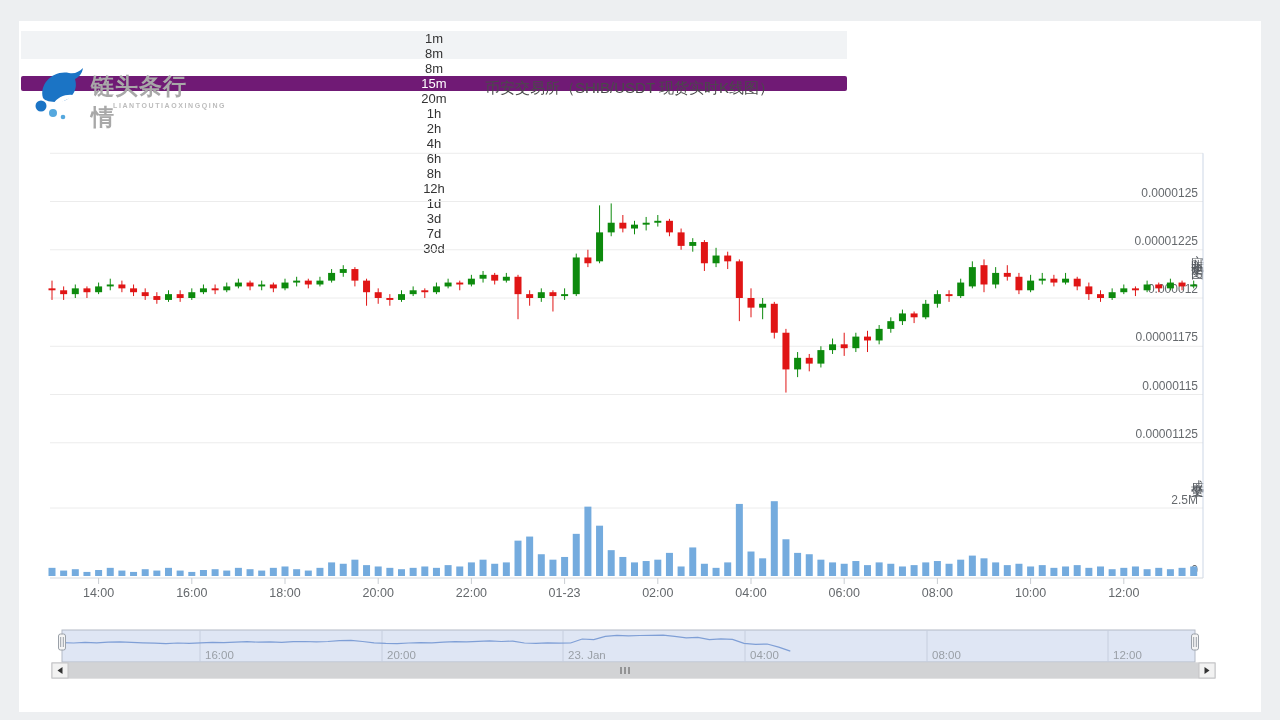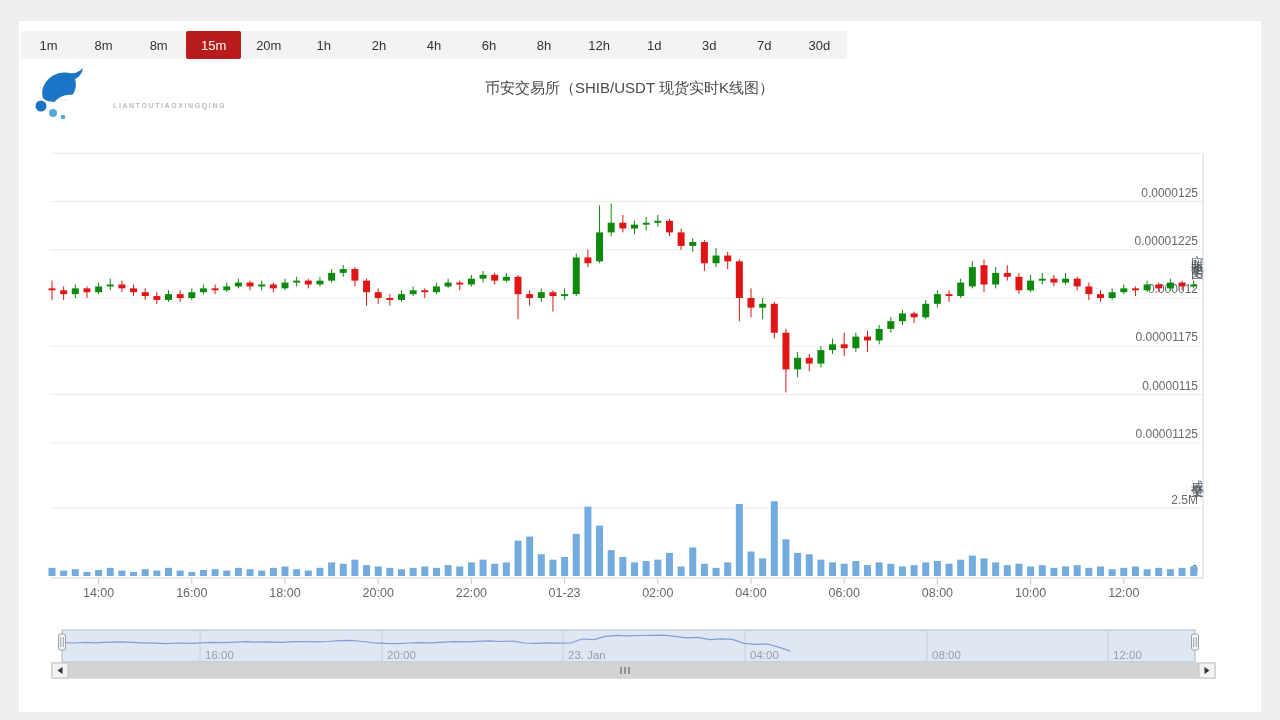--- a/index.html
+++ b/index.html
@@ -1,21 +1,21 @@
 <!DOCTYPE html>
 <html><head>
 <meta charset="utf-8">
 <style>
   * { margin:0; padding:0; box-sizing:border-box; }
   html,body { width:1280px; height:720px; overflow:hidden; }
   body { font-family:"Liberation Sans","DejaVu Sans",sans-serif; background:#edeff1; position:relative; }
   #card { position:absolute; left:19px; top:21px; width:1242px; height:691px; background:#ffffff; }
 
   
-  #tfbar { position:absolute; left:21px; top:31px; width:826px; height:28px; background:#f1f3f5; display:flex; align-items:stretch; }
+  #tfbar { position:absolute; left:21px; top:31px; width:826px; height:28px; background:#f1f3f5; display:flex; align-items:stretch;flex-direction:column; }
   .tf-item { flex:1; display:flex; align-items:center; justify-content:center; font-size:13px; color:#333333; cursor:pointer; border-radius:2px; }
   .tf-item.selected { color:#ffffff; }
 
   
   #logo { position:absolute; left:29px; top:64px; width:180px; height:58px; cursor:pointer; }
   #logo-text { position:absolute; left:62px; top:7px; font-size:23px; font-weight:bold; color:#a8a8a8; letter-spacing:1px; }
   #logo-sub { position:absolute; left:84px; top:38px; font-size:7px; color:#bcbcbc; letter-spacing:1.6px; font-weight:bold; }
 
   
   #title { position:absolute; left:0px; top:79px; width:1220px; text-align:center; font-size:15px; color:#4a4a4a;padding-left:39px; }
@@ -30,21 +30,21 @@
 </style>
 </head>
 <body>
 
 <div id="card"></div>
 
 <div id="tfbar" style="background: rgb(241, 243, 245);">
     <div class="tf-item">1m</div>
     <div class="tf-item">8m</div>
     <div class="tf-item">8m</div>
-    <div class="tf-item selected" style="background: #b91c1c;">15m</div>
+    <div class="tf-item selected" style="background: #701a75;">15m</div>
     <div class="tf-item">20m</div>
     <div class="tf-item">1h</div>
     <div class="tf-item">2h</div>
     <div class="tf-item">4h</div>
     <div class="tf-item">6h</div>
     <div class="tf-item">8h</div>
     <div class="tf-item">12h</div>
     <div class="tf-item">1d</div>
     <div class="tf-item">3d</div>
     <div class="tf-item">7d</div>
@@ -59,20 +59,21 @@
         </clipPath>
     </defs>
     <g clip-path="url(#whaleclip)">
       <path d="M 14 34 C 10 20 24 6 40 9 C 46 10 50 8 54 4 C 53 10 50 13 46 15 C 50 28 40 38 28 38 C 22 38 16 37 14 34 Z" fill="#1b74c5"></path>
       <path d="M 24 40 C 30 30 44 28 52 34 C 44 32 32 36 28 44 Z" fill="#ffffff"></path>
       <circle cx="12" cy="42" r="5.5" fill="#1b74c5"></circle>
       <circle cx="24" cy="49" r="4" fill="#55a8de"></circle>
       <circle cx="34" cy="53" r="2.3" fill="#55a8de"></circle>
     </g>
   </svg>
+  <div id="logo-text">链头条行情</div>
   <div id="logo-sub">LIANTOUTIAOXINGQING</div>
 </div>
 
 <div id="title">币安交易所（SHIB/USDT 现货实时K线图）</div>
 
 <div class="v-label" id="vlabel-price">实时走势图</div>
 <div class="v-label" id="vlabel-vol">成交量</div>
 
 <svg id="main-chart" width="1280" height="475" style="top:145px;">
     <g>

